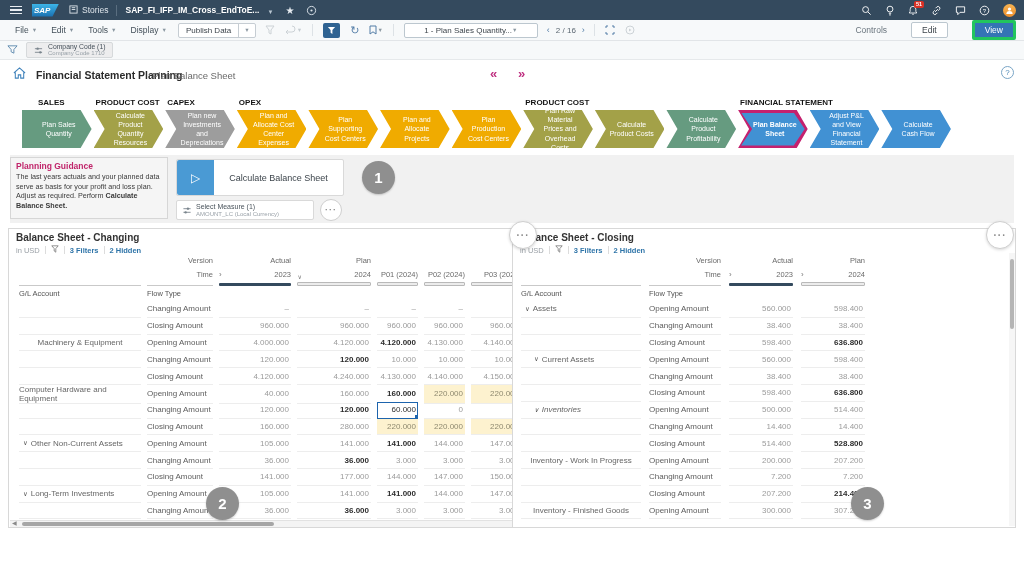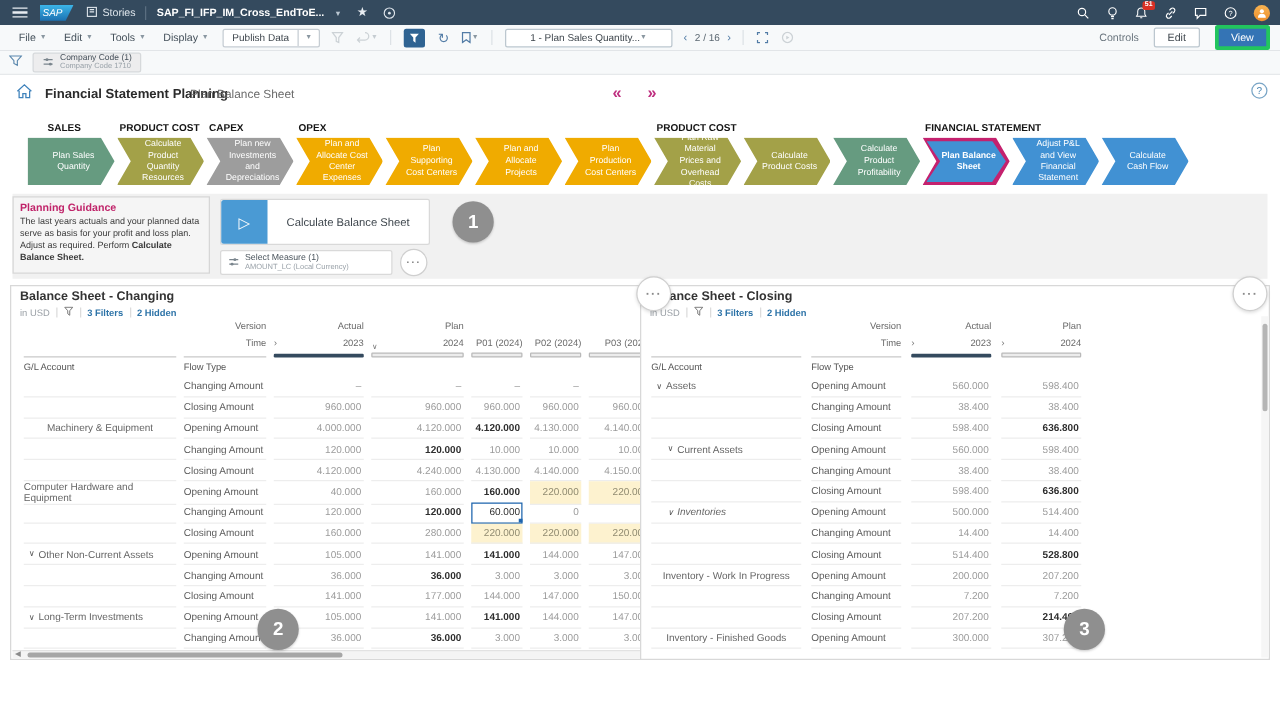--- a/index.html
+++ b/index.html
@@ -3,21 +3,21 @@
 <meta charset="utf-8">
 <style>
   *{box-sizing:border-box;margin:0;padding:0}
   html,body{background:#e8e8e8;font-family:"Liberation Sans",sans-serif}
   #screen{position:relative;width:1024px;height:576px;background:#fff;overflow:hidden;margin:0 auto}
 
   
   .shell{position:absolute;left:0;top:0;width:1024px;height:20px;background:#344a5e;display:flex;align-items:center;padding:0 8px;color:#fff}
   .hamburger{width:12px;display:flex;flex-direction:column;gap:2px;margin:0 10px 0 2px;cursor:pointer}
   .hamburger i{display:block;height:1.5px;background:#e8edf2}
-  .sap-logo{width:27px;height:13px;background:linear-gradient(180deg,#3cb5e8,#1a6fb0);clip-path:polygon(0 0,100% 0,76% 100%,0 100%);color:#fff;font-size:8px;font-weight:normal;font-style:italic;display:flex;align-items:center;padding-left:2px;margin-right:10px}
+  .sap-logo{width:27px;height:13px;background:linear-gradient(180deg,#3cb5e8,#1a6fb0);clip-path:polygon(0 0,100% 0,76% 100%,0 100%);color:#fff;font-size:8px;font-weight:bold;font-style:italic;display:flex;align-items:center;padding-left:2px;margin-right:10px}
   .shell-app{display:flex;align-items:center;gap:4px;font-size:8.5px;color:#dfe6ec}
   .shell-divider{width:1px;height:11px;background:#5a6e80;margin:0 8px}
   .shell-doc{font-size:8.5px;font-weight:bold;color:#fff;display:flex;align-items:flex-end;gap:8px}
   .shell-doc .caret{font-size:6px;color:#b9c6d1}
   .shell-star{color:#e8edf2;font-size:10px;margin-left:12px}
   .shell-collab{margin-left:12px;display:flex;align-items:center}
   .shell-right{margin-left:auto;display:flex;align-items:center;gap:13px}
   .sicon{position:relative;display:flex;align-items:center}
   .badge{position:absolute;top:-4px;right:-6px;background:#d93025;color:#fff;font-size:5.5px;line-height:7px;padding:0 2px;border-radius:2px;font-weight:bold}
   .avatar{width:13px;height:13px;border-radius:50%;background:linear-gradient(180deg,#f6b352,#ee8f2c);display:flex;align-items:center;justify-content:center}
@@ -30,21 +30,21 @@
   .btn-split{display:flex;border:1px solid #c6cdd3;border-radius:2px;background:#fff;overflow:hidden;margin:0 4px}
   .btn-split .b1{padding:2px 7px;font-size:8px;color:#3d454c}
   .btn-split .b2{padding:2px 5px;border-left:1px solid #c6cdd3;font-size:5.5px;color:#8a97a1;display:flex;align-items:center}
   .ticon{display:flex;align-items:center;margin:0 5px}
   .ticon.disabled{opacity:.45}
   .filter-toggle{width:17px;height:15px;background:#2f6392;border-radius:2px;display:flex;align-items:center;justify-content:center;margin:0 5px}
   .refresh{color:#527ca6;font-size:11px;margin:0 5px}
   .select-box{display:flex;align-items:center;justify-content:center;width:134px;height:15px;border:1px solid #bcc7cf;border-radius:2px;background:#fff;padding:0 5px;font-size:8px;color:#3d454c;margin:0 5px}
   .pagenav{display:flex;align-items:center;gap:6px;color:#527ca6;font-size:9px;margin:0 4px}
   .pagenav .pg{color:#5a6670;font-size:8px}
-  .tb-right{margin-left:auto;display:flex;align-items:center;gap:12px}
+  .tb-right{margin-left:auto;display:flex;align-items:center;gap:24px}
   .controls-lbl{color:#6a757e;font-size:8.5px}
   .btn-edit{border:1px solid #bcc7cf;background:#fff;border-radius:2px;padding:2px 10px;font-size:8.5px;color:#3d454c}
   .btn-view{background:#3474b5;border:3px solid #22c55e;border-radius:2px;padding:2px 10px;font-size:8.5px;color:#fff}
 
   
   .filterbar{position:absolute;left:0;top:41px;width:1024px;height:19px;background:#f7f9fa;border-bottom:1px solid #e6e9eb;display:flex;align-items:center;padding:0 7px;gap:8px}
   .token{display:flex;align-items:center;gap:5px;background:#ededee;border:1px solid #d6d9db;border-radius:2px;height:16px;padding:0 7px}
   .token-txt{display:flex;flex-direction:column;line-height:1.1}
   .token-title{font-size:6.8px;color:#45505a}
   .token-sub{font-size:6px;color:#98a1a8}

